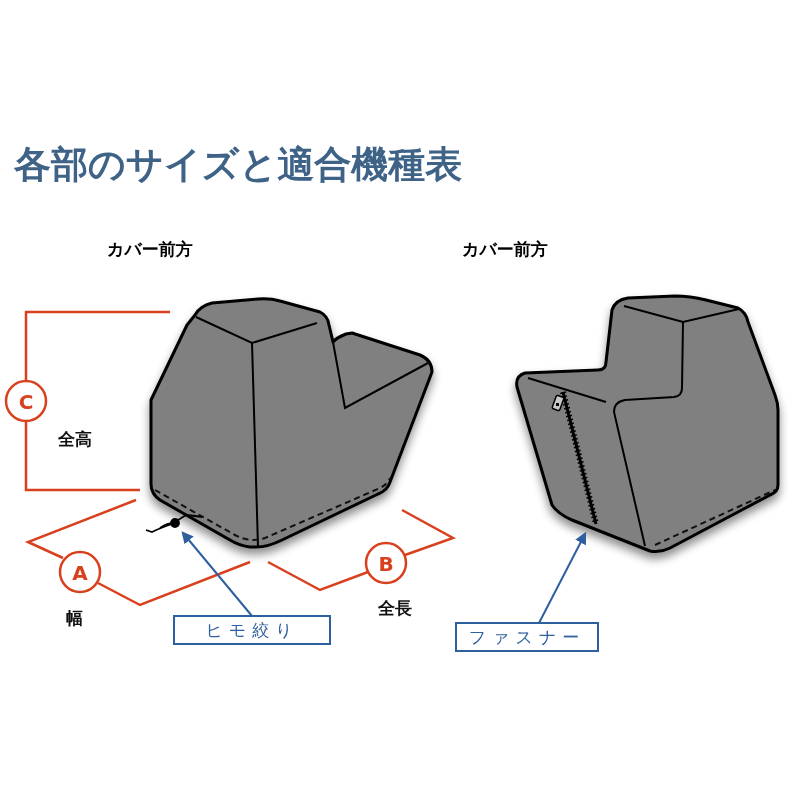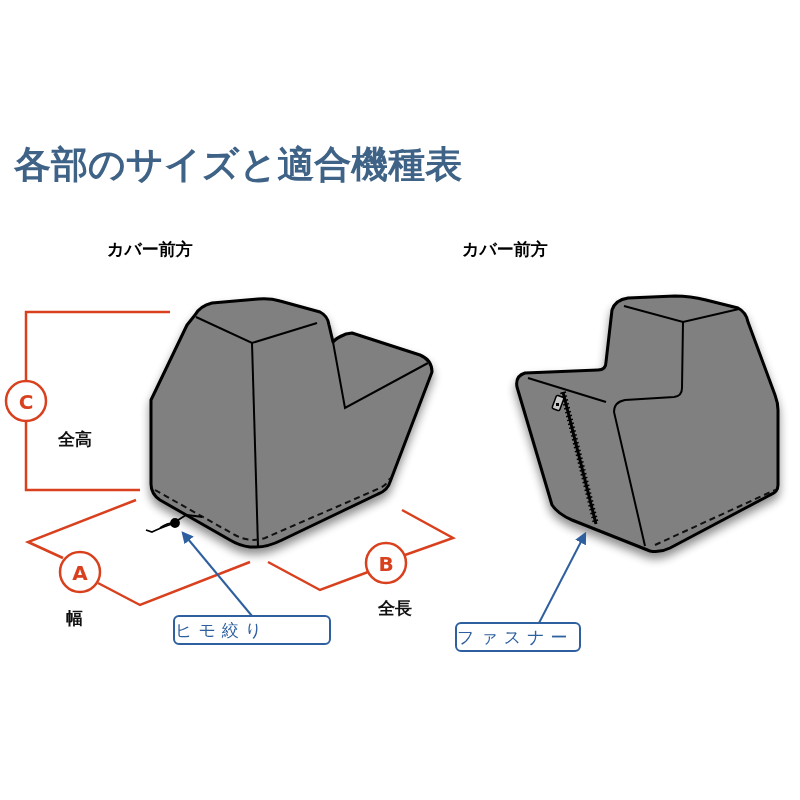--- a/index.html
+++ b/index.html
@@ -5,23 +5,23 @@
     html, body { margin: 0; padding: 0; background: #ffffff; }
     body { width: 800px; height: 800px; position: relative; overflow: hidden; font-family: "DejaVu Sans", "Liberation Sans", sans-serif; }
     .title { position: absolute; left: 14px; top: 140px; font-size: 37px; color: #3f6287; letter-spacing: 0px; font-weight: bold; white-space: nowrap; }
     .subhead { position: absolute; font-size: 17px; font-weight: bold; color: #000; white-space: nowrap; }
     .sub-front { left: 68px; top: 238px; margin-left: 39px; }
     .sub-back { left: 462px; top: 238px; }
     .dim-label { position: absolute; font-size: 17px; font-weight: bold; color: #111; white-space: nowrap; }
     .lbl-c { left: 58px; top: 388px; margin-top: 40px; }
     .lbl-a { left: 66px; top: 607px; }
     .lbl-b { left: 378px; top: 597px; }
-    .callout { position: absolute; border: 2px solid #2e5f9e; border-radius: 6px; color: #2e5f9e; font-size: 17px; text-align: left; background: #fff; letter-spacing: 6px; box-sizing: border-box; line-height: 26px; }
+    .callout { position: absolute; border: 2px solid #2e5f9e; border-radius: 0; color: #2e5f9e; font-size: 17px; text-align: center; background: #fff; letter-spacing: 6px; box-sizing: border-box; line-height: 26px; }
     .callout-himo { left: 173px; top: 615px; width: 158px; height: 30px; }
-    .callout-zip { left: 455px; top: 622px; width: 126px; height: 30px; }
+    .callout-zip { left: 455px; top: 622px; width: 144px; height: 30px; }
     svg.art { position: absolute; left: 0; top: 0; }
     .circle-letter { font-family: "DejaVu Sans", sans-serif; font-weight: bold; font-size: 20px; fill: #d9401e; }
   </style>
 </head>
 <body>
 
 <div class="title">各部のサイズと適合機種表</div>
 
 <div class="subhead sub-front">カバー前方</div>
 <div class="subhead sub-back">カバー前方</div>

